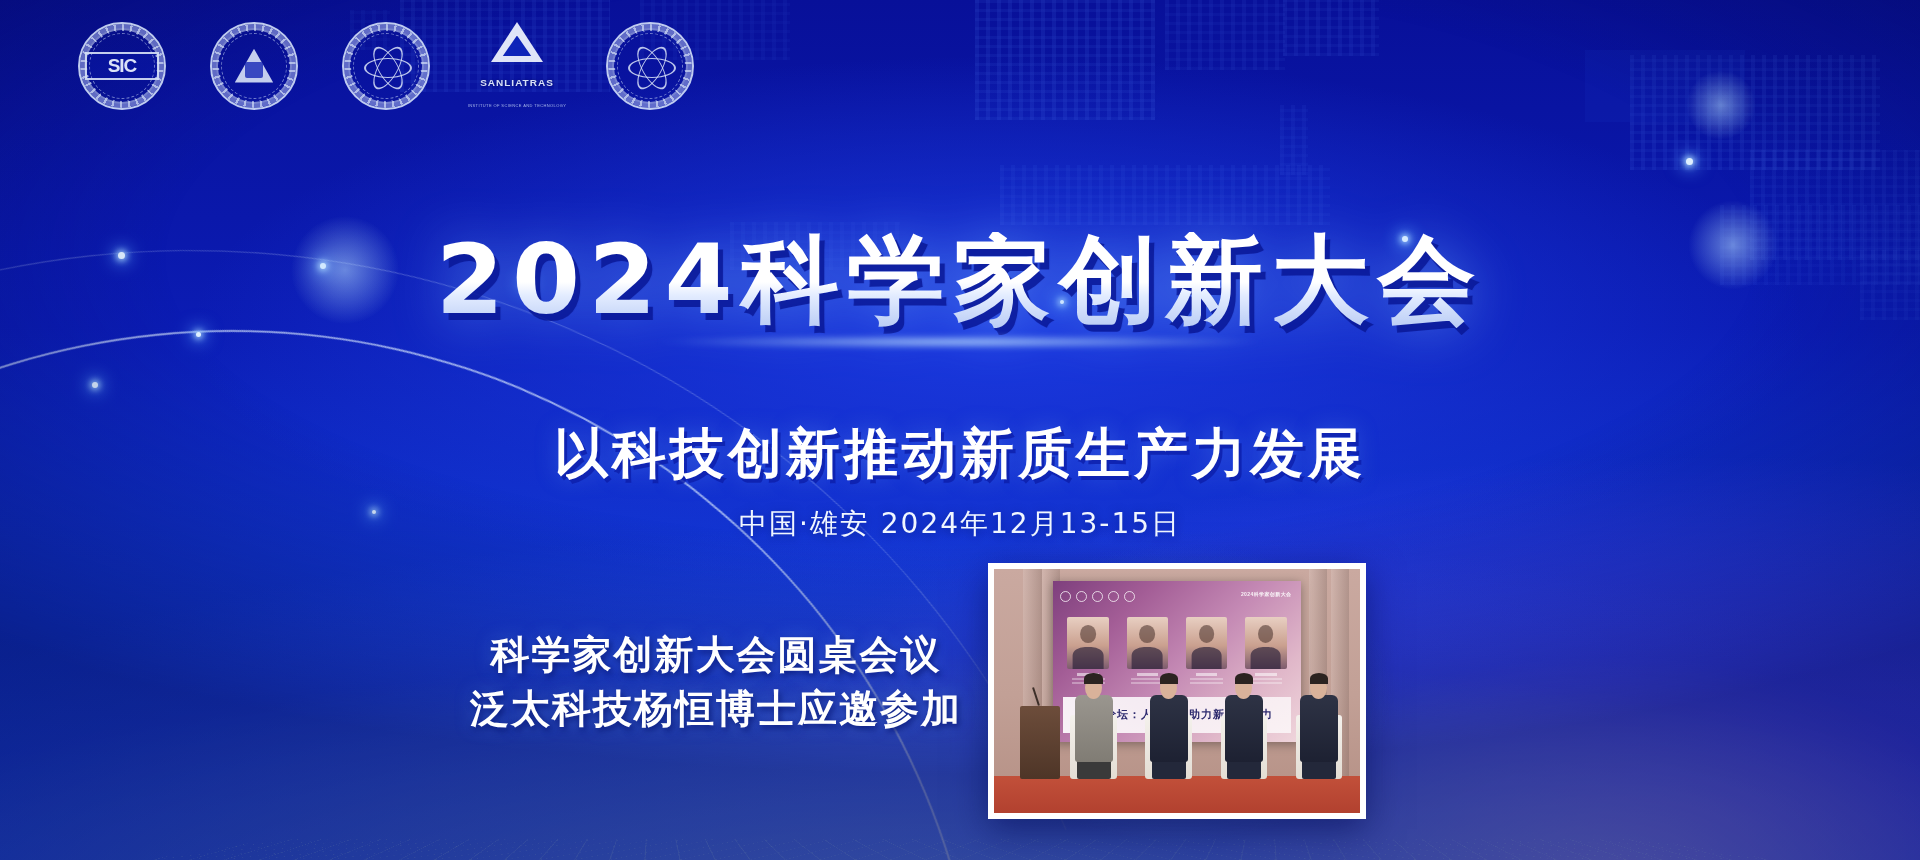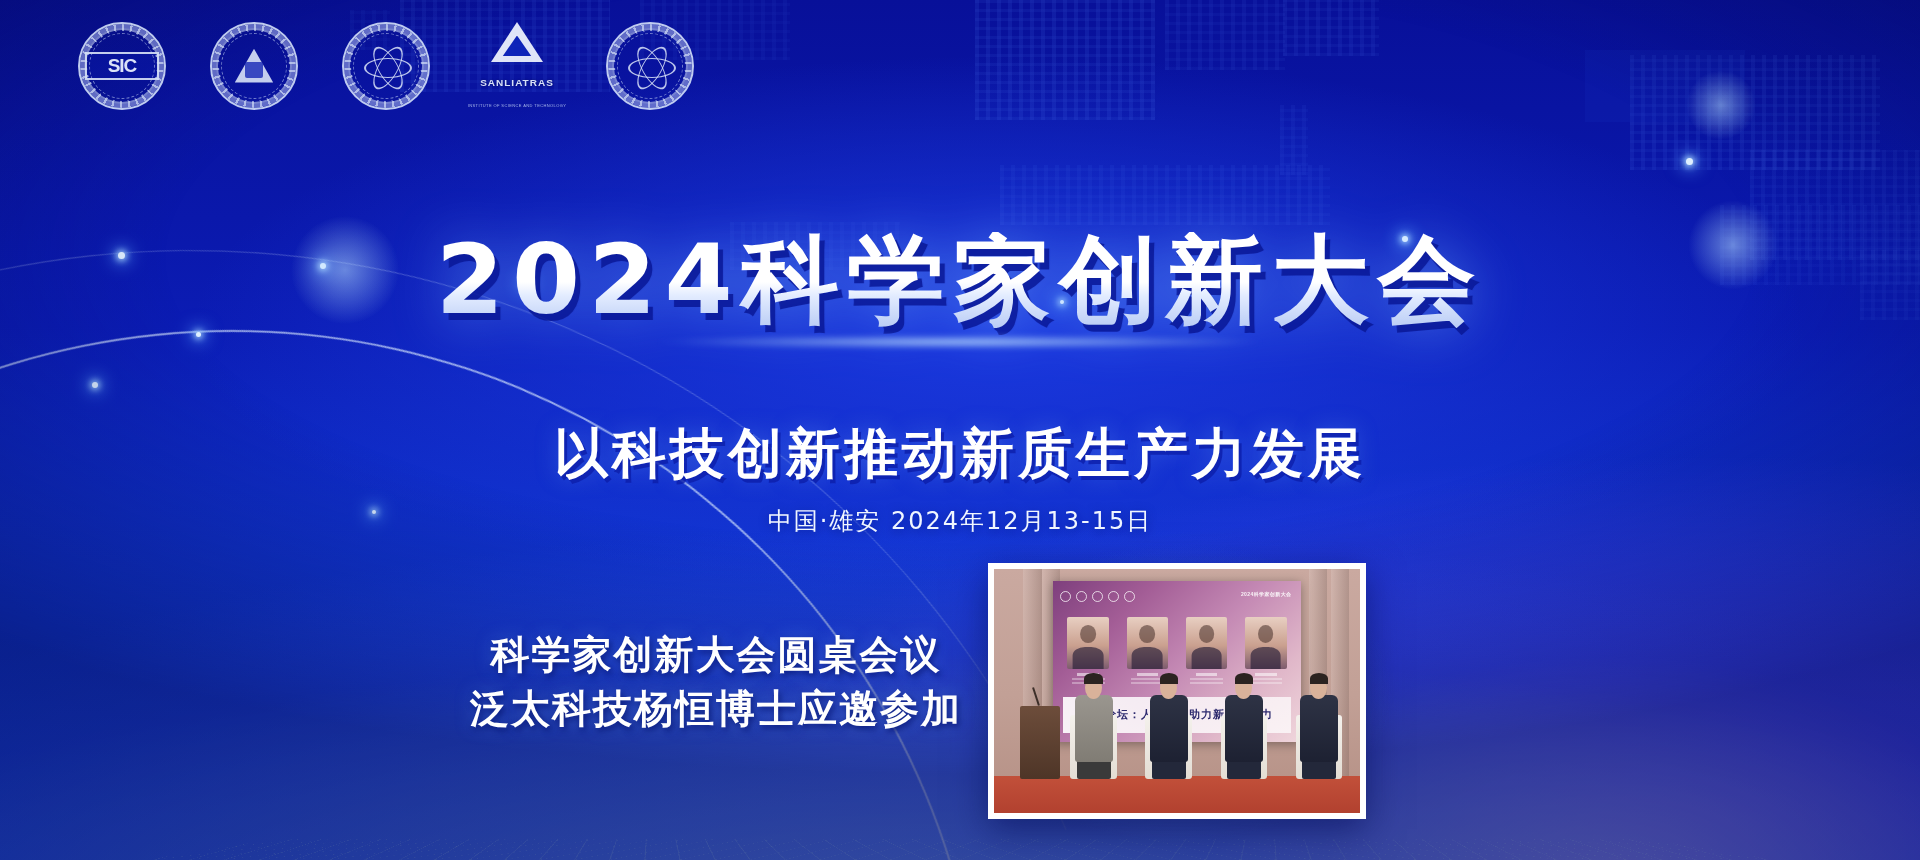--- a/index.html
+++ b/index.html
@@ -174,21 +174,21 @@
     font-weight:700;
     font-size:54px;letter-spacing:4px;line-height:1.1;
     color:#ffffff;
     text-shadow:3px 4px 0 rgba(12,30,170,.8), 0 0 22px rgba(120,180,255,.35);
   }
 
   .date-wrap{position:absolute;left:0;right:0;top:505px;text-align:center;}
   .date{
     display:inline-block;
     font-family:"DejaVu Sans","Liberation Sans",sans-serif;
-    font-weight:500;font-size:24px;letter-spacing:2px;color:#f0f6ff;
+    font-weight:500;font-size:28px;letter-spacing:2px;color:#f0f6ff;
     text-shadow:0 2px 10px rgba(10,30,140,.8);
   }
 
   
   .caption{
     position:absolute;left:456px;top:628px;width:520px;
     text-align:center;
     font-family:"DejaVu Sans","Liberation Sans",sans-serif;
     font-weight:700;font-size:39px;line-height:1.38;letter-spacing:2px;
     color:#ffffff;

